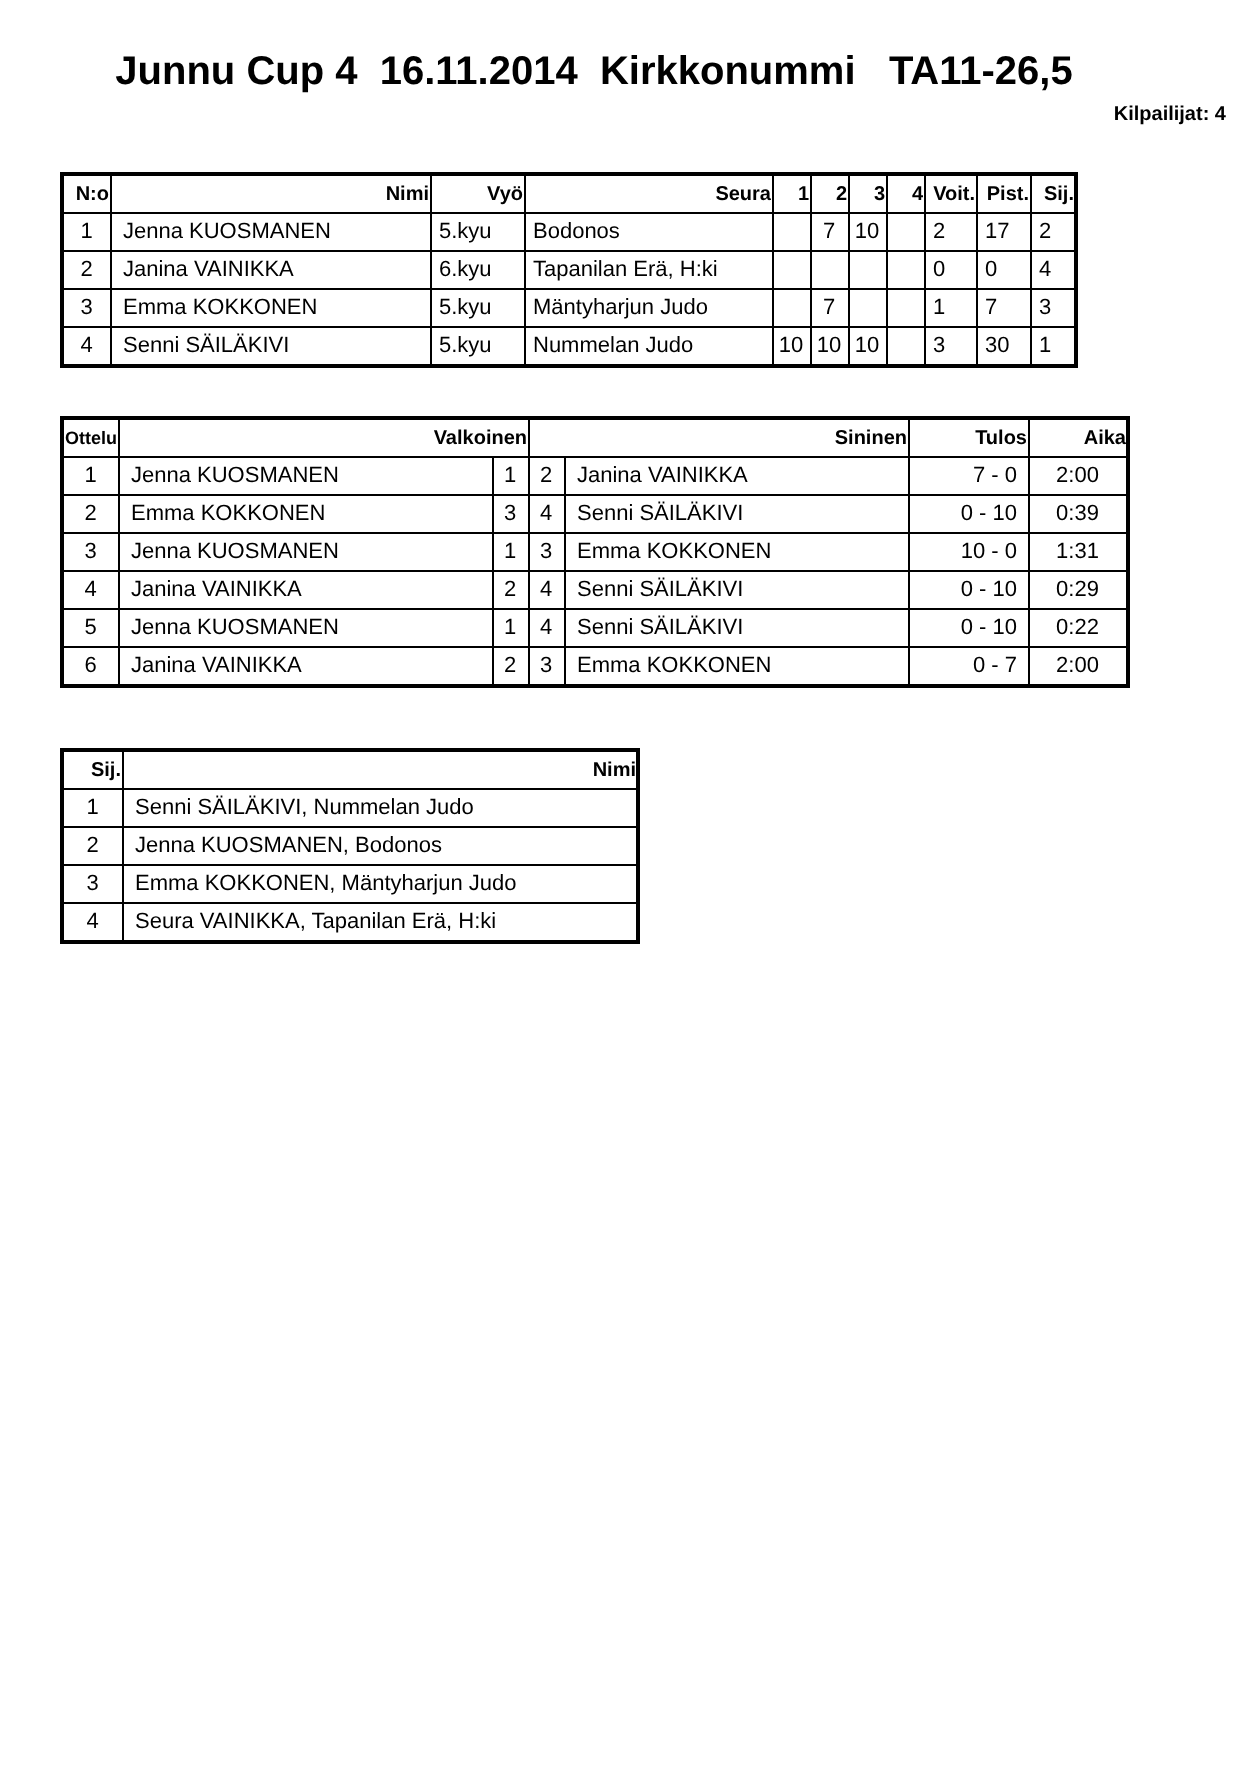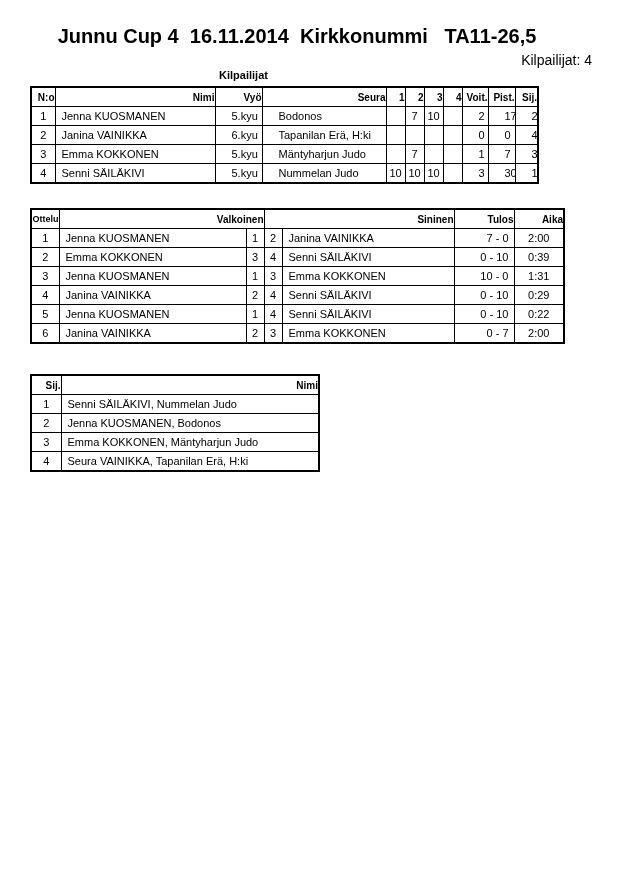--- a/index.html
+++ b/index.html
@@ -10,22 +10,22 @@
     font-family: "Liberation Sans", "DejaVu Sans", sans-serif;
   }
   .page { position: relative; width: 630px; height: 891px; background: #fff; overflow: hidden; }
 
   .title {
     position: absolute; top: 25px; left: 0; width: 594px;
     text-align: center; font-weight: bold; font-size: 20px;
     white-space: pre;
   }
   .meta-count {
-    position: absolute; top: 52px; right: 38px;
-    font-size: 14px; font-weight: normal;
+    position: absolute; top: 52px; right: 17px;
+    font-size: 10px; font-weight: bold;
   }
 
   .section-label {
     position: absolute; font-size: 11px; font-weight: bold; text-align: center;
   }
   #lbl-kilpailijat { top: 69px;  left: 30px; width: 427px; }
   #lbl-ottelut     { top: 190px; left: 30px; width: 510px; }
   #lbl-tulokset    { top: 356px; left: 30px; width: 288px; }
 
   table {
@@ -39,32 +39,31 @@
 
   th, td {
     border: 1px solid #000;
     height: 18px; padding: 0;
     font-size: 11px; overflow: hidden; white-space: nowrap;
     font-weight: normal; text-align: center; vertical-align: middle;
   }
   th { font-weight: bold; font-size: 10px; text-align: right; }
   th.fit { font-size: 9px; }
   .l  { text-align: left; padding-left: 6px; }
-  .l4 { text-align: left; padding-left: 16px; }
+  .l4 { text-align: left; padding-left: 4px; }
   .r  { text-align: right; padding-right: 5px; }
 </style>
 </head>
 <body>
 
 <div class="page">
 
   <div class="title">Junnu Cup 4  16.11.2014  Kirkkonummi   TA11-26,5</div>
   <div class="meta-count">Kilpailijat: 4</div>
 
-  <div class="section-label" id="lbl-kilpailijat">Kilpailijat</div>
 
   <table id="t-kilpailijat">
     <colgroup>
       <col style="width:24px">
         <col style="width:160px">
         <col style="width:47px">
         <col style="width:124px">
       <col style="width:19px">
         <col style="width:19px">
         <col style="width:19px">

